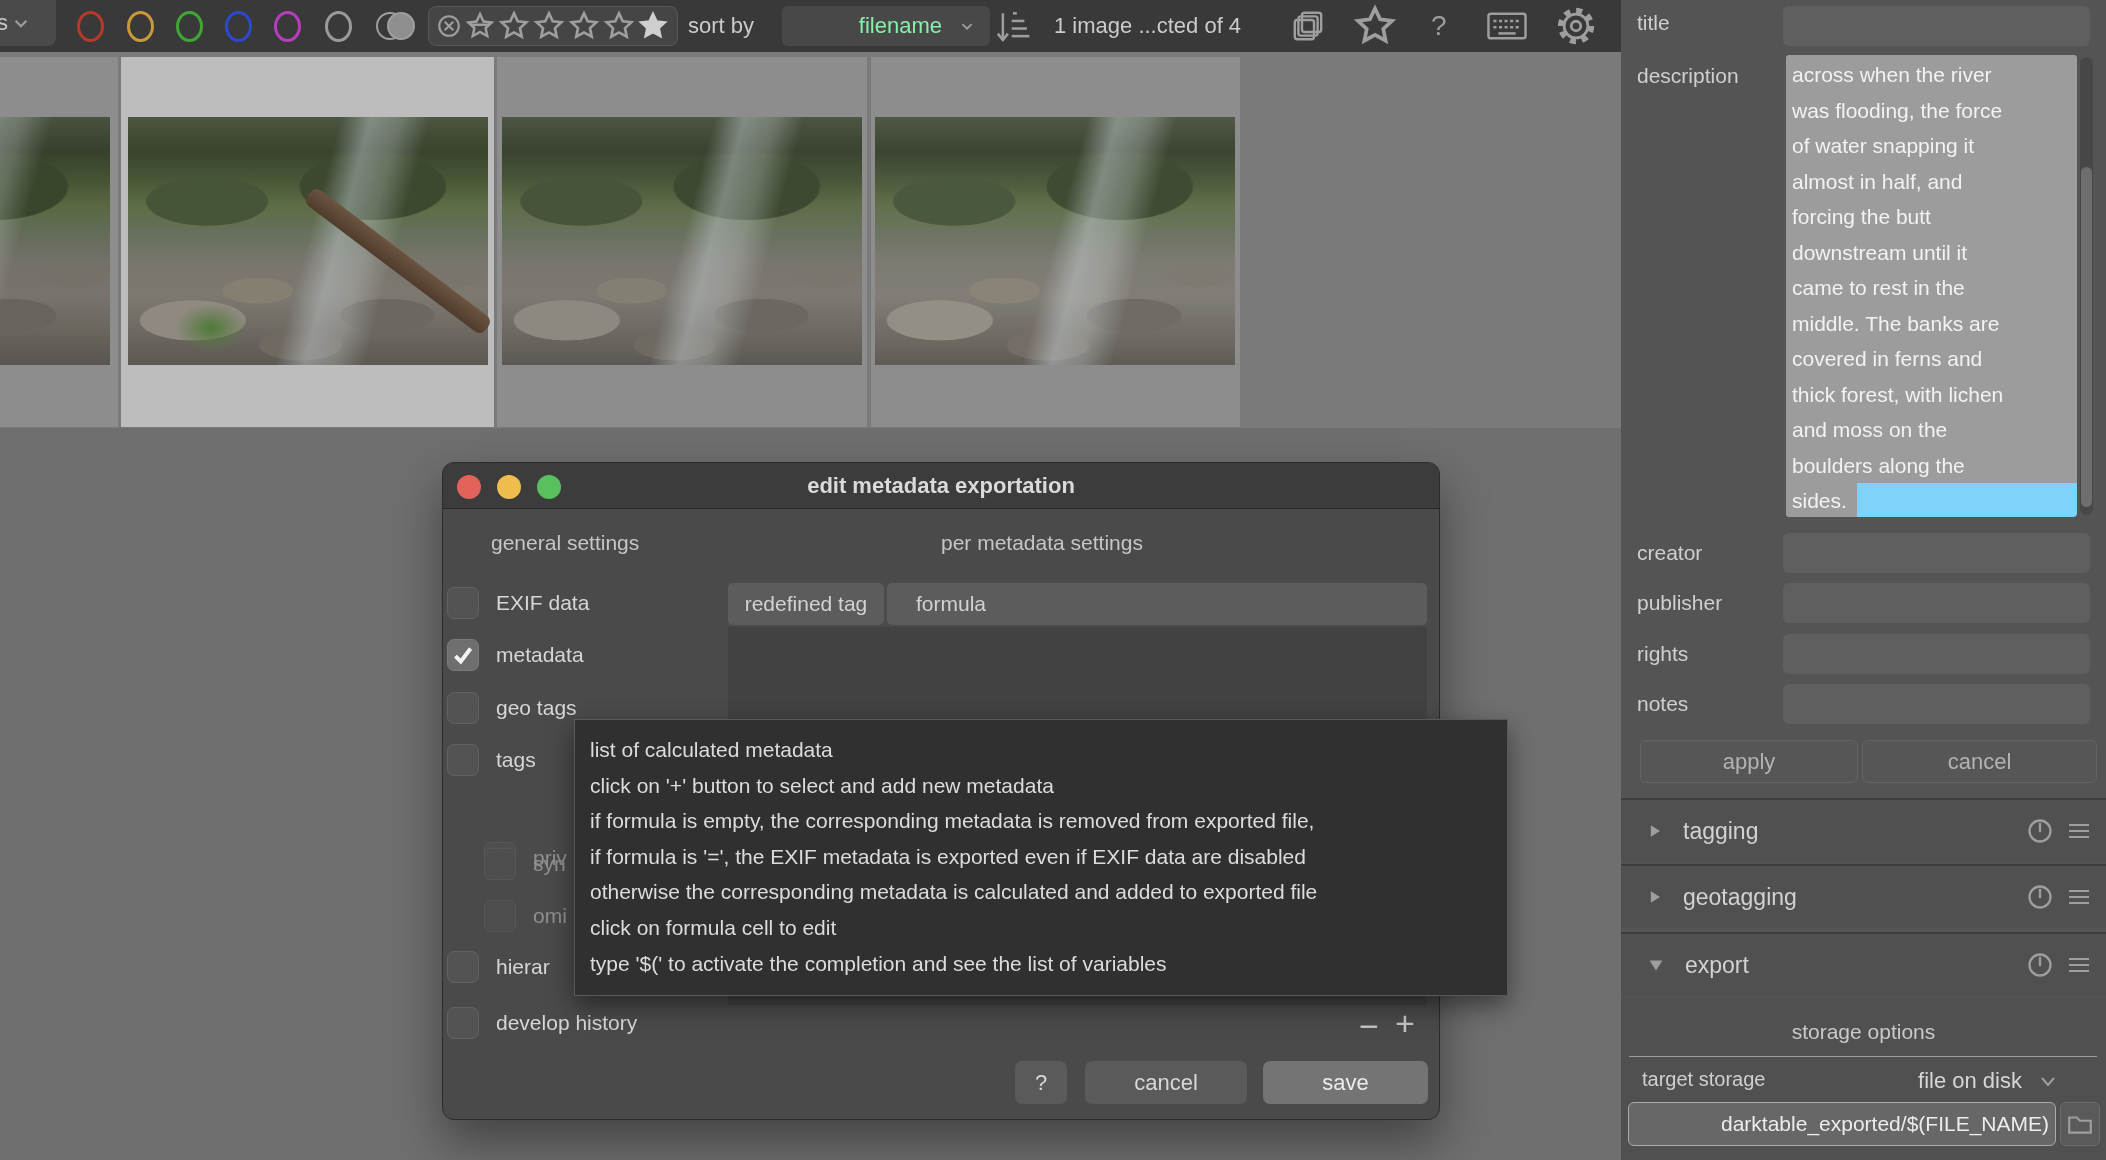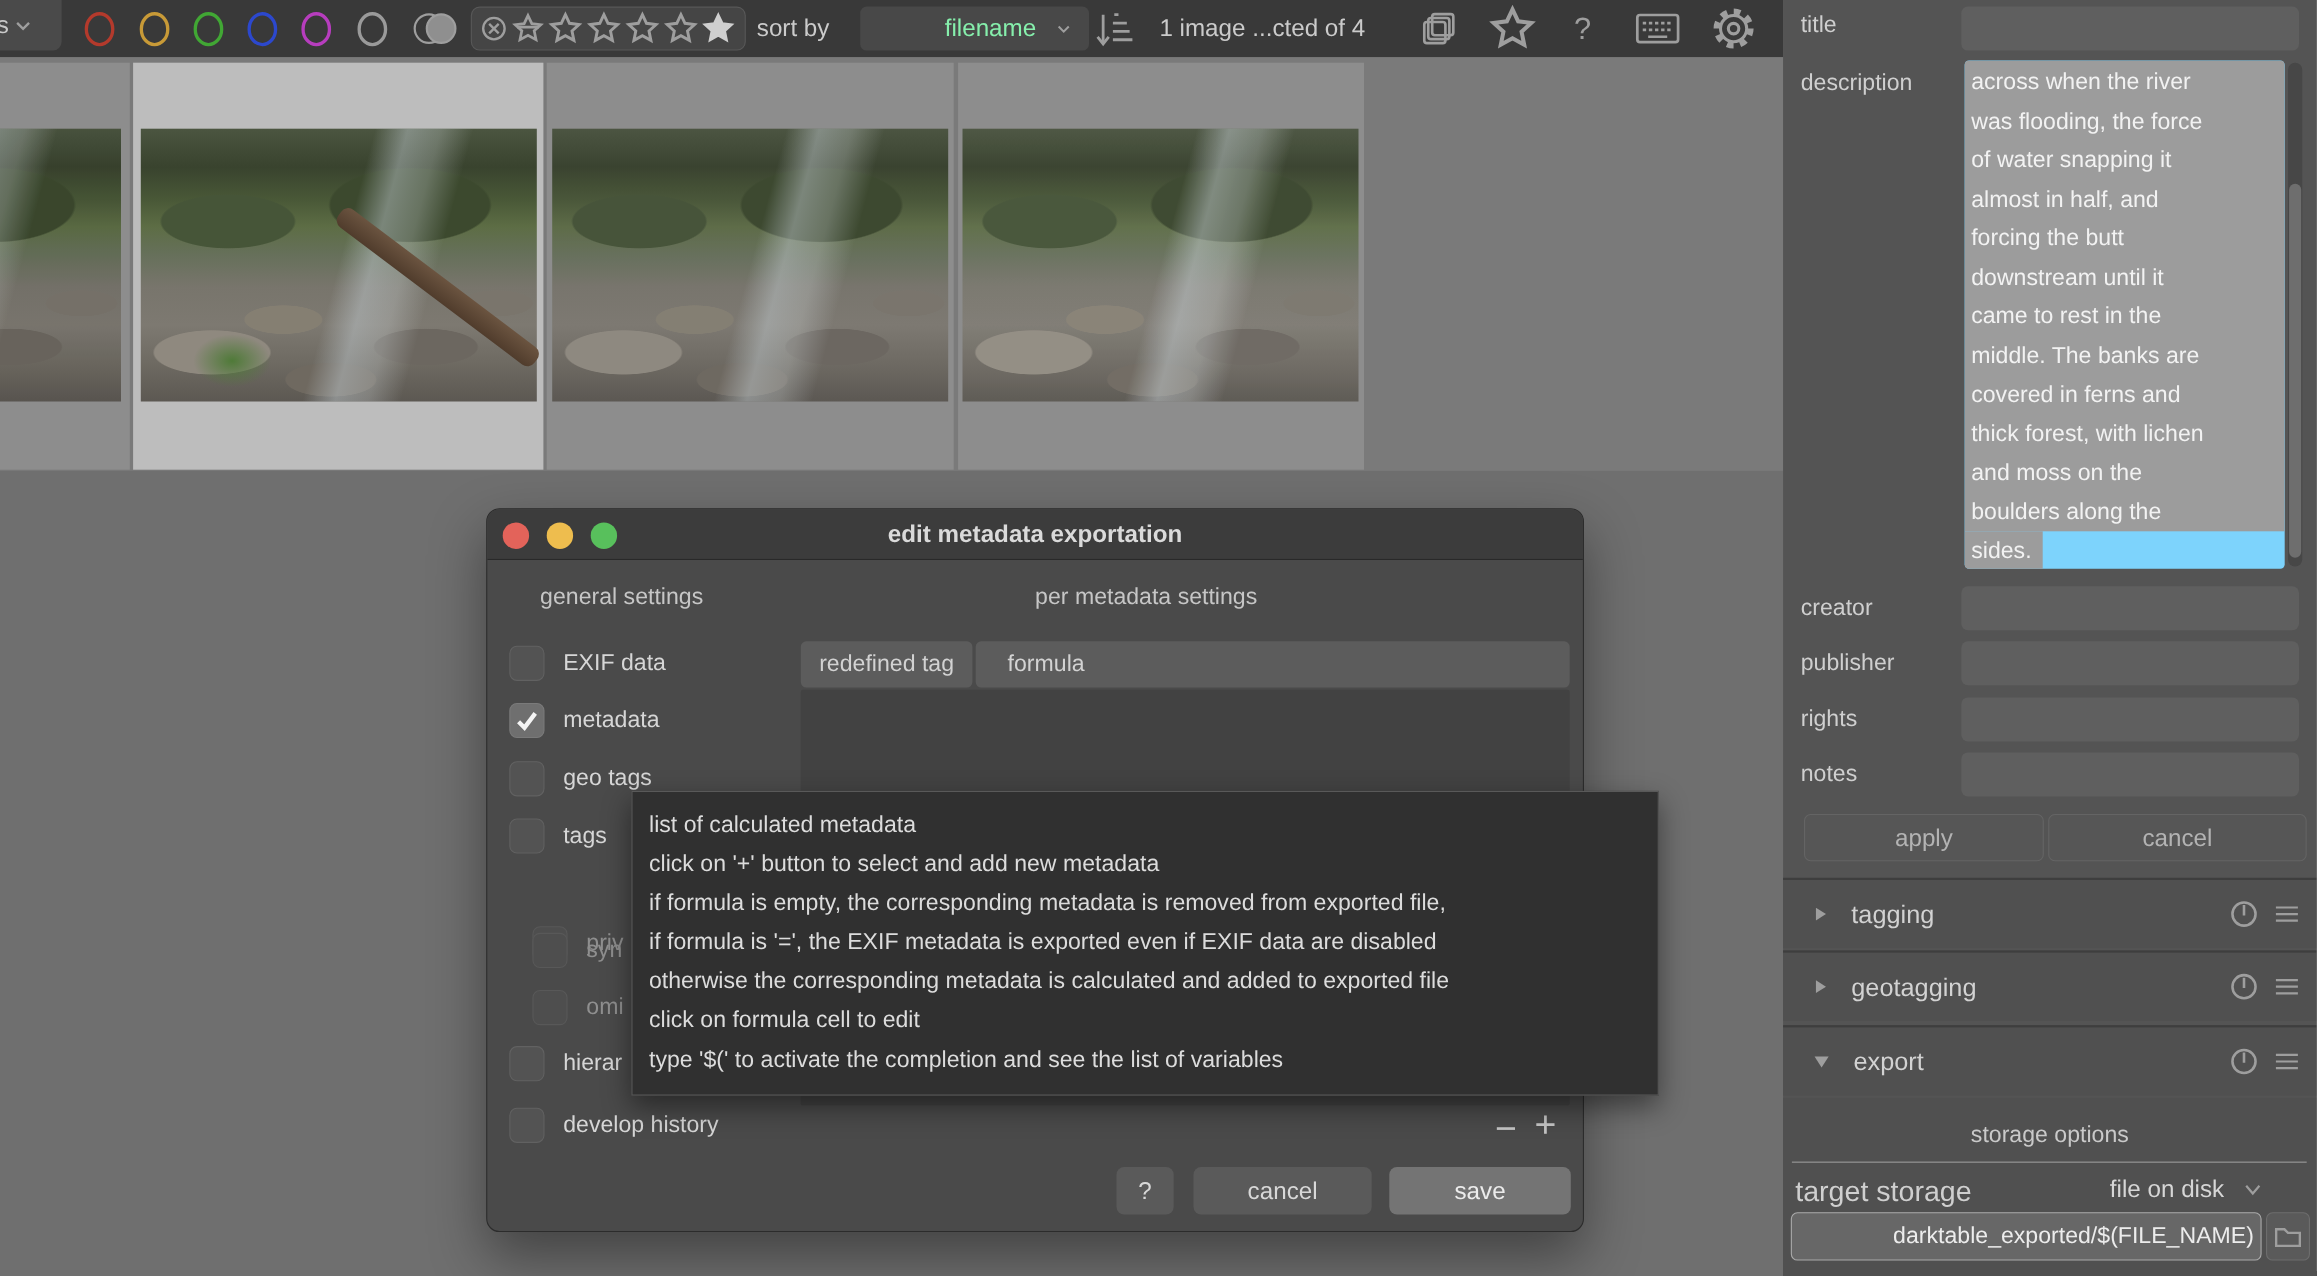--- a/index.html
+++ b/index.html
@@ -74,21 +74,21 @@
     border:1px solid #6d6d6d; border-radius:6px; display:flex; align-items:center; justify-content:center; }
 
   
   .dialog { position:absolute; left:442px; top:462px; width:998px; height:658px; background:#4a4a4a;
     border:1px solid #2c2c2c; border-radius:12px; box-shadow:0 22px 50px rgba(0,0,0,.4); }
   .d-titlebar { position:absolute; left:0; top:0; width:100%; height:46px; background:#3c3c3c;
     border-radius:11px 11px 0 0; border-bottom:1px solid #262626; display:flex; align-items:center; }
   .light { position:absolute; top:12px; width:24px; height:24px; border-radius:50%; }
   .d-title { width:100%; text-align:center; color:#dadada; font-size:22px; font-weight:bold; }
   .d-sec { position:absolute; top:68px; color:#c6c6c6; font-size:21px; }
-  .cb-row { position:absolute; left:20px; height:34px; display:flex; align-items:center; }
+  .cb-row { position:absolute; left:4px; height:34px; display:flex; align-items:center; }
   .cb-row.indent { left:41px; }
   .cbox { width:32px; height:32px; border-radius:7px; background:#535353; border:1px solid #616161;
     display:flex; align-items:center; justify-content:center; }
   .cb-row.checked .cbox { background:#6f6f6f; border-color:#7a7a7a; }
   .cb-row.disabled .cbox { background:#4e4e4e; border-color:#585858; }
   .cb-label { margin-left:17px; color:#d6d6d6; font-size:21px; }
   .cb-row.disabled .cb-label { color:#8f8f8f; }
   .hdr-btn { position:absolute; top:120px; height:42px; background:#5c5c5c; border-radius:5px;
     color:#d2d2d2; font-size:21px; display:flex; align-items:center; }
   .list-area { position:absolute; left:285px; top:164px; width:699px; height:378px; background:#424242; border-radius:2px; }
@@ -320,21 +320,21 @@
             <line class="ic" x1="2" y1="6" x2="22" y2="6"></line>
             <line class="ic" x1="2" y1="12" x2="22" y2="12"></line>
             <line class="ic" x1="2" y1="18" x2="22" y2="18"></line>
           </svg>
       </span>
     </div>
 
     <div class="export-area">
       <div class="storage-title">storage options</div>
       <div class="storage-hr"></div>
-      <div class="p-label" style="left:11px; top:70px; font-size:26px;">target storage</div>
+      <div class="p-label" style="left:21px; top:70px; font-size:20px;">target storage</div>
       <div class="combo-right">
         <span>file on disk</span>
         <svg width="24" height="24" viewBox="0 0 24 24">
             <polyline class="ic" points="6,9 12,16 18,9"></polyline>
           </svg>
       </div>
       <div class="path-input">
         <span>darktable_exported/$(FILE_NAME)</span>
       </div>
       <div class="folder-btn">

